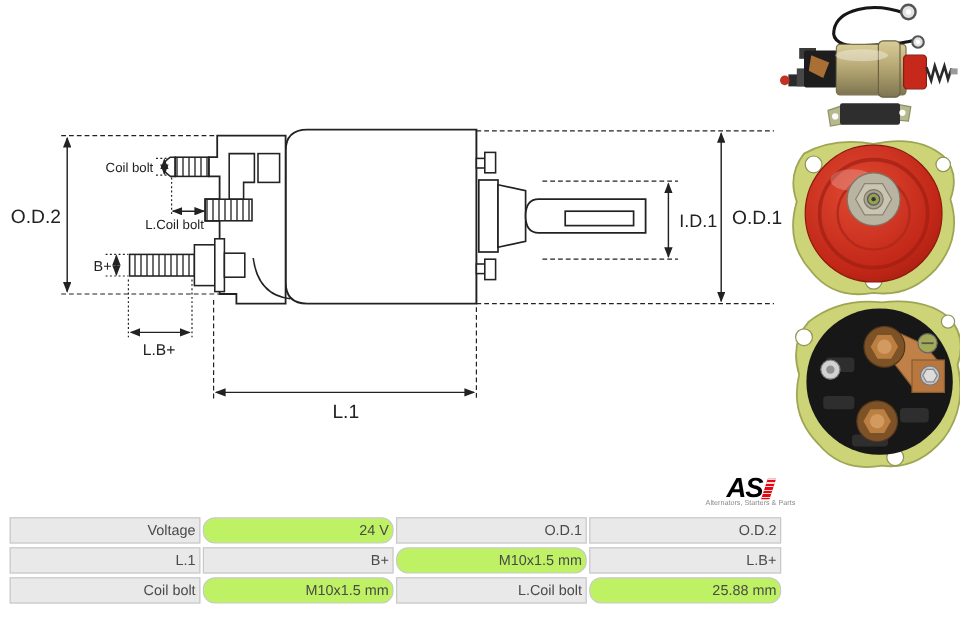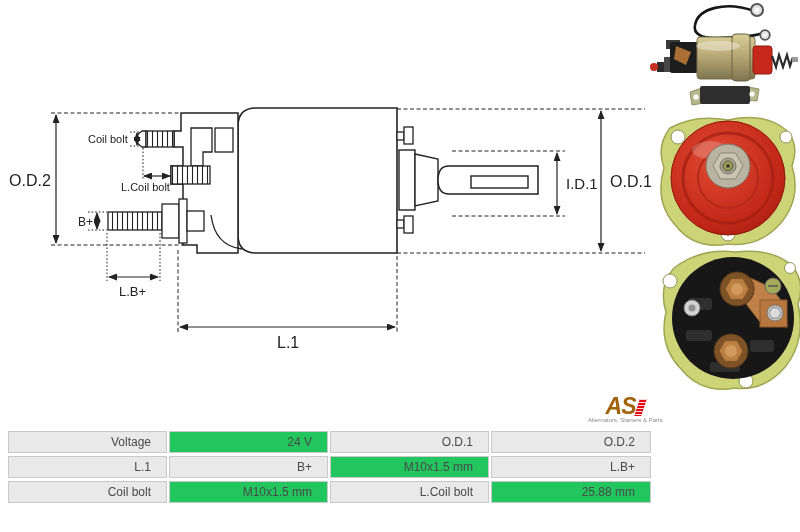--- a/index.html
+++ b/index.html
@@ -10,32 +10,32 @@
   
   .diagram{position:absolute;left:0;top:0;}
 
   
   .photos{position:absolute;left:640px;top:0;}
 
   
   .info-strip{position:absolute;left:0;top:370px;width:800px;height:58px;font-size:13px;color:#4a4a4a;}
   .aspl-logo{position:absolute;left:588px;top:394px;width:74px;text-align:center;}
   .logo-row{display:flex;align-items:flex-end;justify-content:center;height:22px;}
-  .logo-as{font-style:italic;font-weight:bold;font-size:23px;line-height:20px;color:#a16207;letter-spacing:-1px;}
+  .logo-as{font-style:italic;font-weight:bold;font-size:23px;line-height:20px;color:#000000;letter-spacing:-1px;}
   .logo-block{display:inline-block;width:7px;height:17px;background:#e30613;transform:skewX(-18deg);margin-left:2px;
     background-image:repeating-linear-gradient(to bottom,rgba(255,255,255,.85) 0 1px,transparent 1px 3px);}
   .logo-sub{font-size:6px;color:#8a8a8a;margin-top:1px;white-space:nowrap;}
 
   
   .spec-table{position:absolute;left:8px;top:431px;display:grid;
     grid-template-columns:159px 159px 159px 160px;column-gap:2px;row-gap:3px;}
   .spec-table .cell{height:22px;line-height:20px;box-sizing:border-box;border:1px solid #c9c9c9;
-    font-size:12px;text-align:right;padding-right:15px;color:#4a4a4a;}
+    font-size:12px;text-align:right;padding-right:3px;color:#4a4a4a;}
   .cell-label{background:#e9e9e9;}
-  .cell-value{background:#22c55e;}
+  .cell-value{background:#bef264;border-radius:10px;}
 </style>
 </head>
 <body>
 
 <div class="stage">
 
   <svg class="diagram" width="665" height="370" viewBox="0 0 665 370">
     <defs>
       <marker id="ae" markerWidth="9" markerHeight="7" refX="8" refY="3.5" orient="auto" markerUnits="userSpaceOnUse">
         <path d="M0 0 L9 3.5 L0 7 Z" fill="#222"></path>

